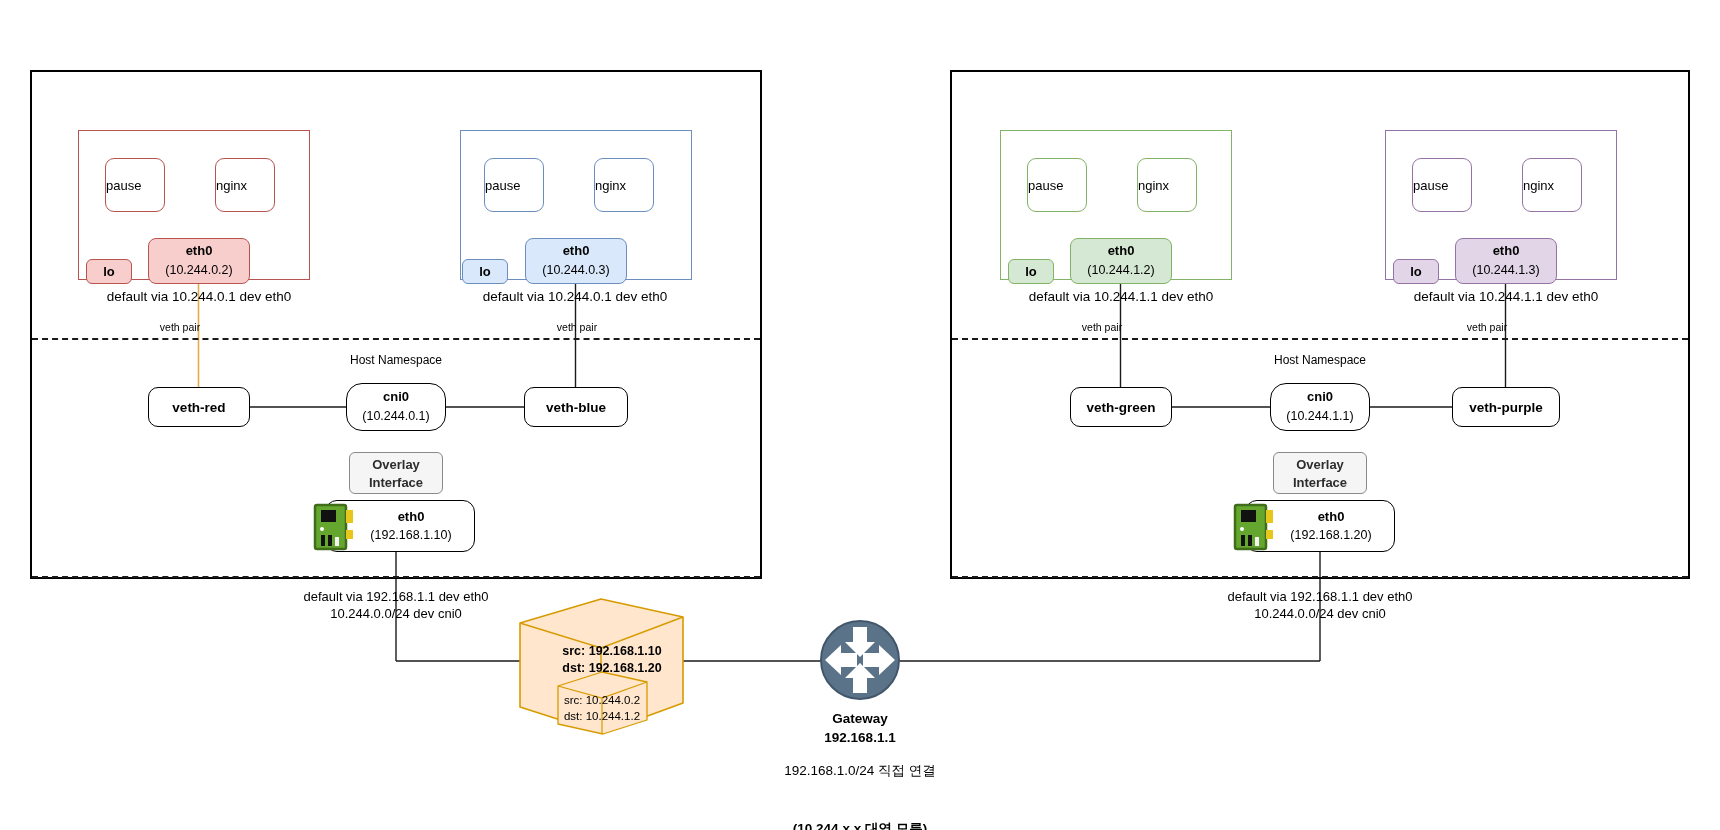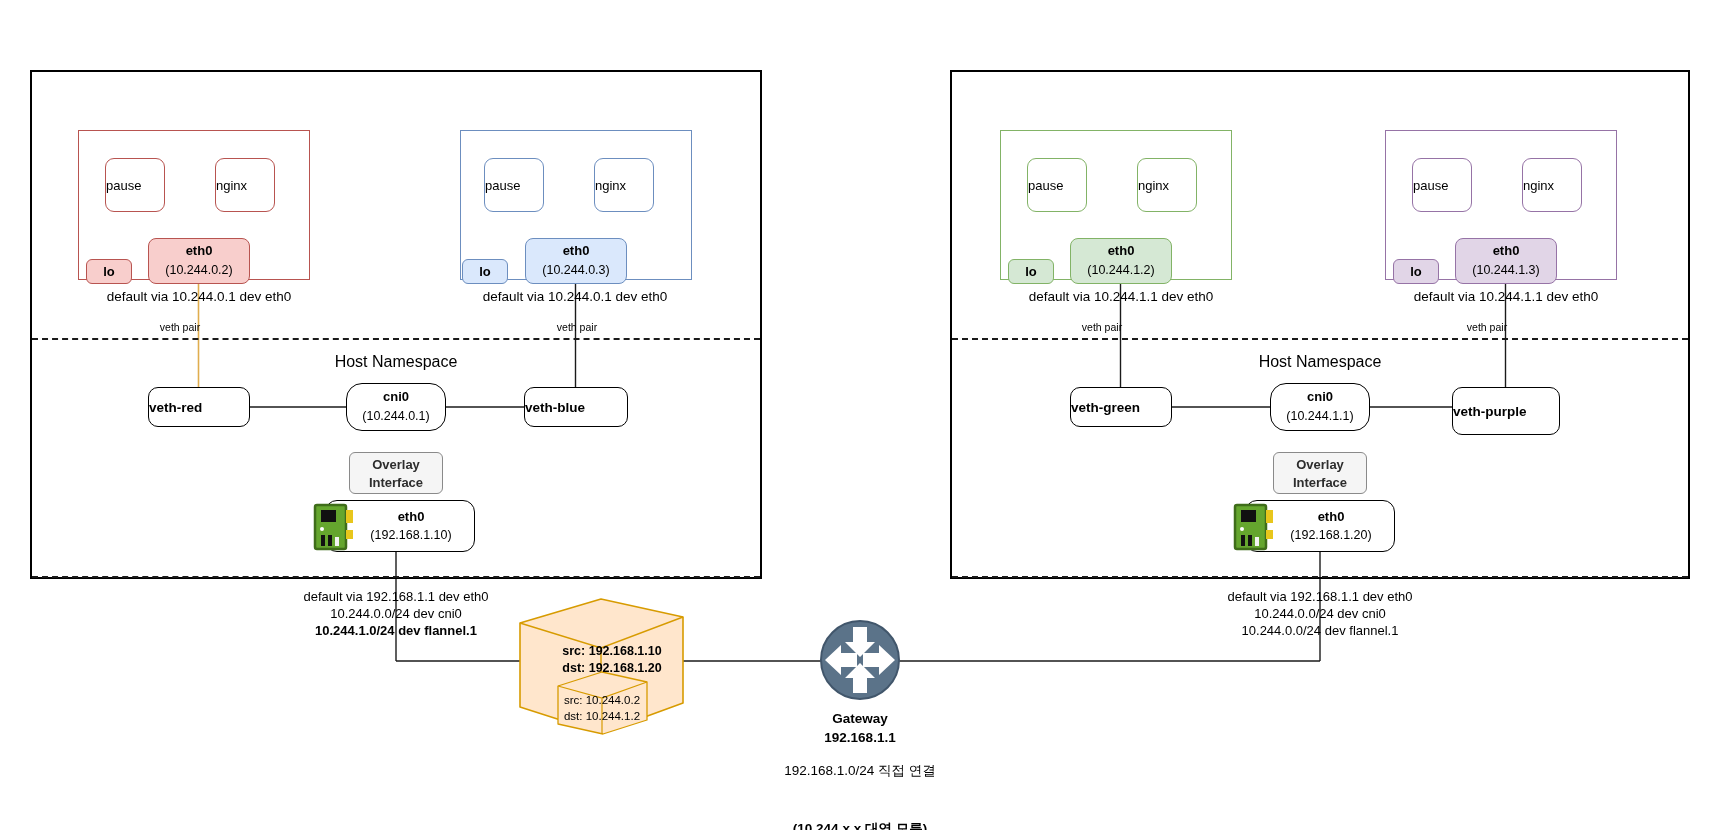--- a/index.html
+++ b/index.html
@@ -8,22 +8,22 @@
   .a{position:absolute;box-sizing:border-box;}
   .node{border:2px solid #000;background:transparent;}
   .pod{border:1.5px solid;background:#fff;}
   .cont{border:1.5px solid;border-radius:9px;background:#fff;display:flex;align-items:center;justify-content:flex-start;font-size:13px;}
   .if{border:1.5px solid;border-radius:8px;text-align:center;font-size:12.5px;line-height:1.45;padding-top:3px;}
   .if .b1{font-weight:bold;font-size:13px;}
   .lo{border:1.5px solid;border-radius:6px;display:flex;align-items:center;justify-content:center;font-weight:bold;font-size:13px;}
   .cap{text-align:center;font-size:13.5px;}
   .vp{font-size:10.5px;text-align:center;}
   .dash{border-top:2.5px dashed #1a1a1a;height:0;}
-  .hns{font-size:16px;text-align:center;}
-  .vbox{border:1.5px solid #000;border-radius:10px;background:#fff;display:flex;align-items:center;justify-content:flex-start;font-weight:bold;font-size:13.5px;}
+  .hns{font-size:12px;text-align:center;}
+  .vbox{border:1.5px solid #000;border-radius:10px;background:#fff;display:flex;align-items:center;justify-content:center;font-weight:bold;font-size:13.5px;}
   .cni{border:1.5px solid #000;border-radius:16px;background:#fff;text-align:center;font-size:12.5px;line-height:1.5;padding-top:3px;}
   .cni .b1{font-weight:bold;font-size:13px;}
   .ovl{border:1.5px solid #8a8a8a;border-radius:6px;background:#f5f5f5;text-align:center;font-weight:bold;font-size:13px;color:#2d2d2d;line-height:1.4;padding-top:3px;}
   .heth{border:1.5px solid #000;border-radius:12px;background:#fff;display:flex;align-items:center;}
   .heth .txt{flex:1;text-align:center;font-size:12.5px;line-height:1.5;}
   .heth .txt .b1{font-weight:bold;font-size:13px;}
   .rt{text-align:center;font-size:13px;line-height:17px;}
   .pktbold{font-weight:bold;font-size:12.5px;text-align:center;line-height:17px;}
   .pktsm{font-size:11.5px;text-align:center;line-height:16px;}
   .gwlbl{text-align:center;font-size:13.5px;line-height:19px;font-weight:bold;}
@@ -131,21 +131,20 @@
     <rect x="34" y="28" width="7" height="9" fill="#e8c61c"></rect>
     <rect x="9" y="8" width="15" height="12" fill="#111"></rect>
     <circle cx="10" cy="27" r="2" fill="#fff"></circle>
     <rect x="9" y="33" width="4" height="11" fill="#111"></rect>
     <rect x="16" y="33" width="4" height="11" fill="#111"></rect>
     <rect x="23" y="35" width="4" height="9" fill="#f4f4f4"></rect>
   </svg>
 
   <div class="a rt" style="left:196px;top:588px;width:400px;">default via 192.168.1.1 dev eth0</div>
   <div class="a rt" style="left:196px;top:605px;width:400px;">10.244.0.0/24 dev cni0</div>
-  <div class="a rt" style="left:196px;top:622px;width:400px;font-weight:bold;">10.244.1.0/24 dev flannel.1</div>
 
   <div class="a node" style="left:950px;top:70px;width:740px;height:509px;"></div>
   <div class="a dash" style="left:952px;top:338px;width:736px;"></div>
   <div class="a dash" style="left:952px;top:576px;width:736px;"></div>
 
   <div class="a pod" style="left:1000px;top:130px;width:232px;height:150px;border-color:#82b366;"></div>
   <div class="a cont" style="left:1027px;top:158px;width:60px;height:54px;border-color:#82b366;">
     <span>pause</span>
   </div>
   <div class="a cont" style="left:1137px;top:158px;width:60px;height:54px;border-color:#82b366;">
@@ -179,21 +178,21 @@
   <div class="a vp" style="left:1437px;top:321px;width:100px;">veth pair</div>
 
   <div class="a hns" style="left:1220px;top:353px;width:200px;">Host Namespace</div>
   <div class="a vbox" style="left:1070px;top:387px;width:102px;height:40px;">
     <span>veth-green</span>
   </div>
   <div class="a cni" style="left:1270px;top:383px;width:100px;height:48px;">
     <div class="b1">cni0</div>
     <div>(10.244.1.1)</div>
   </div>
-  <div class="a vbox" style="left:1452px;top:387px;width:108px;height:48px;">
+  <div class="a vbox" style="left:1452px;top:387px;width:108px;height:40px;">
     <span>veth-purple</span>
   </div>
   <div class="a ovl" style="left:1273px;top:452px;width:94px;height:42px;">
     <div>Overlay</div>
     <div>Interface</div>
   </div>
   <div class="a heth" style="left:1245px;top:500px;width:150px;height:52px;">
     <div class="txt" style="margin-left:22px;">
       <div class="b1">eth0</div>
       <div>(192.168.1.20)</div>
@@ -205,21 +204,20 @@
     <rect x="34" y="28" width="7" height="9" fill="#e8c61c"></rect>
     <rect x="9" y="8" width="15" height="12" fill="#111"></rect>
     <circle cx="10" cy="27" r="2" fill="#fff"></circle>
     <rect x="9" y="33" width="4" height="11" fill="#111"></rect>
     <rect x="16" y="33" width="4" height="11" fill="#111"></rect>
     <rect x="23" y="35" width="4" height="9" fill="#f4f4f4"></rect>
   </svg>
 
   <div class="a rt" style="left:1120px;top:588px;width:400px;">default via 192.168.1.1 dev eth0</div>
   <div class="a rt" style="left:1120px;top:605px;width:400px;">10.244.0.0/24 dev cni0</div>
-  <div class="a rt" style="left:1120px;top:622px;width:400px;">10.244.0.0/24 dev flannel.1</div>
 
   <div class="a pktbold" style="left:532px;top:643px;width:160px;">src: 192.168.1.10</div>
   <div class="a pktbold" style="left:532px;top:660px;width:160px;">dst: 192.168.1.20</div>
   <div class="a pktsm" style="left:532px;top:692px;width:140px;">src: 10.244.0.2</div>
   <div class="a pktsm" style="left:532px;top:708px;width:140px;">dst: 10.244.1.2</div>
 
   <div class="a gwlbl" style="left:760px;top:709px;width:200px;">Gateway</div>
   <div class="a gwlbl" style="left:760px;top:728px;width:200px;">192.168.1.1</div>
   <div class="a note" style="left:710px;top:762px;width:300px;">192.168.1.0/24 직접 연결</div>
   <div class="a note" style="left:710px;top:780px;width:300px;font-weight:bold;margin-top:40px;">(10.244.x.x 대역 모름)</div>

